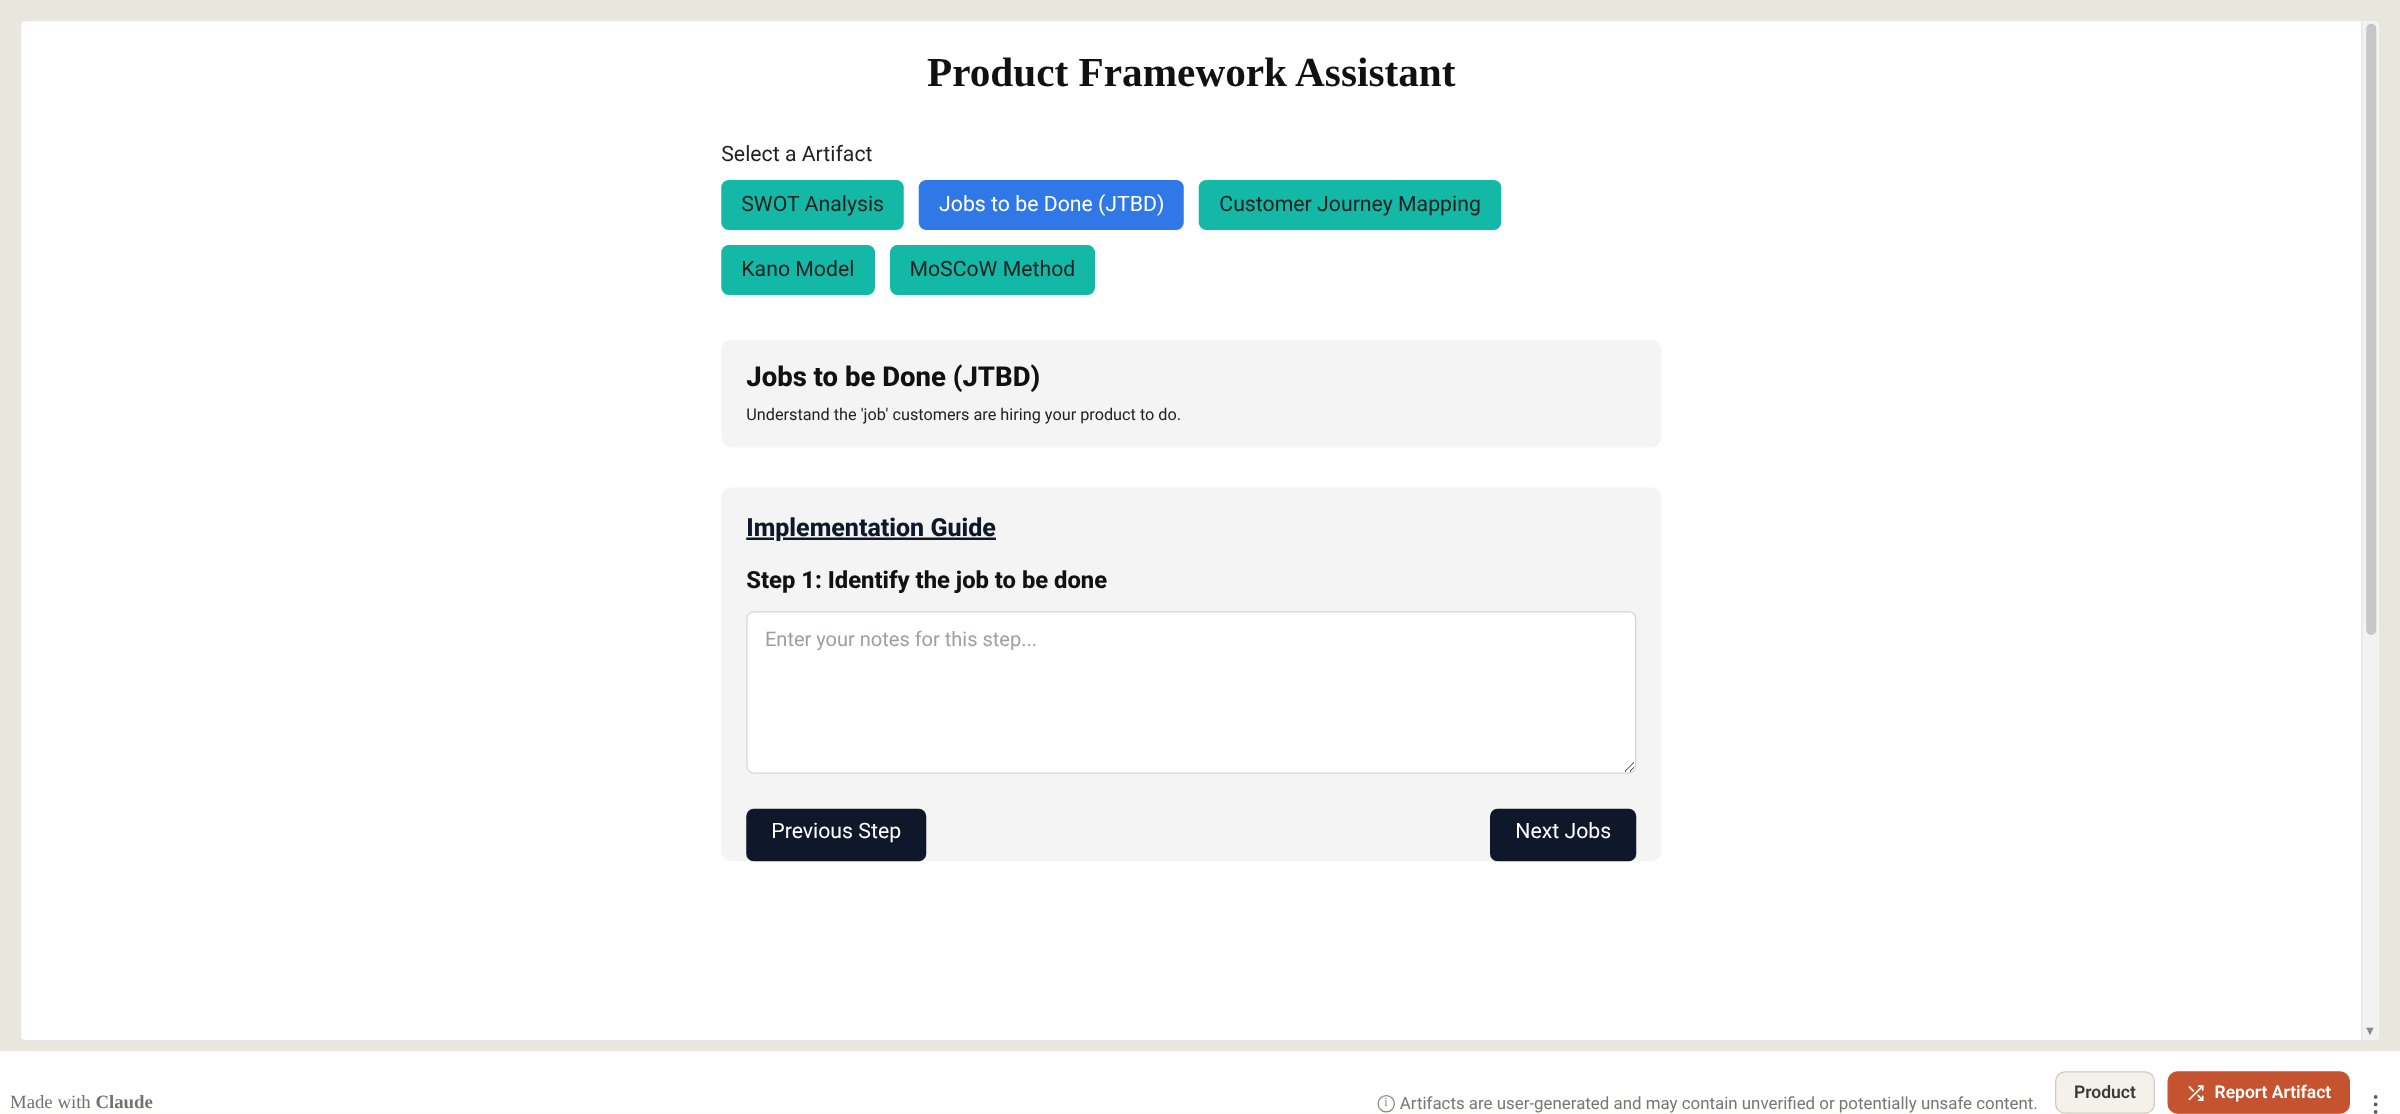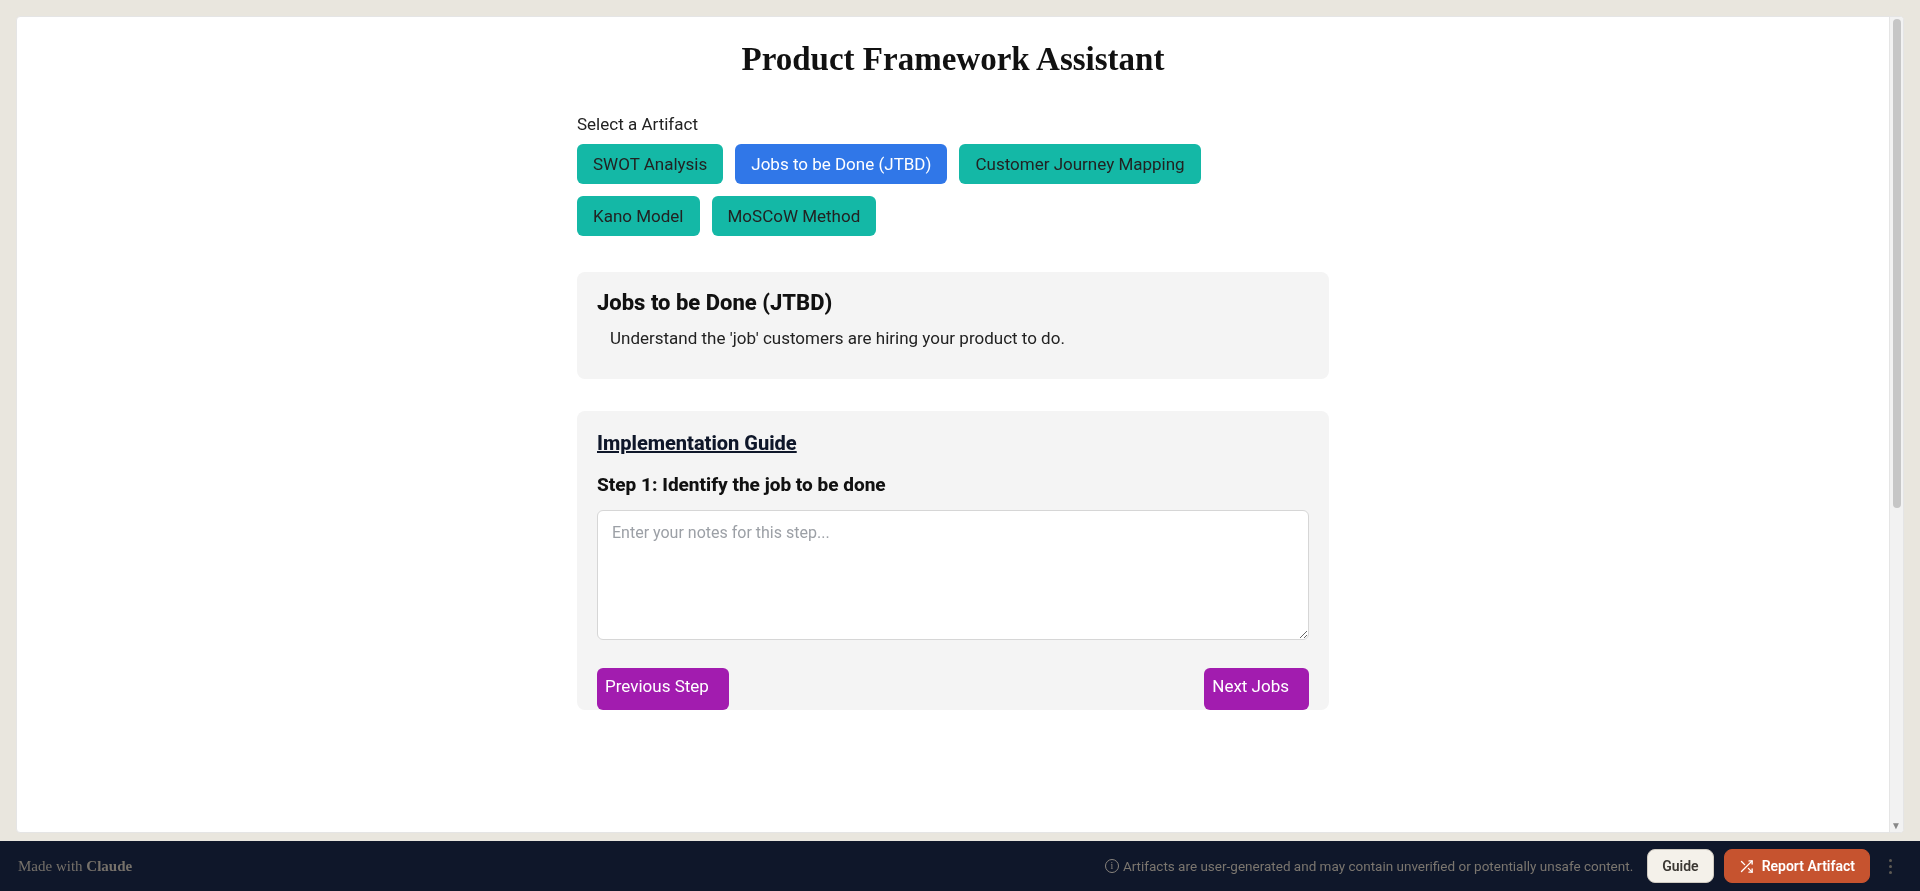--- a/index.html
+++ b/index.html
@@ -92,22 +92,22 @@
     padding:18px 20px;
     margin-bottom:32px;
   }
   .panel h2 {
     font-size:22px;
     font-weight:800;
     margin:0 0 10px 0;
     color:#111;
   }
   .panel p.desc {
-    margin:13px;
-    font-size:17px;
+    margin:0;
+    font-size:13px;
     color:#222;
   }
   .guide-panel {
     background:#f4f4f4;
     border-radius:8px;
     padding:20px 20px 0 20px;
   }
   .guide-panel h2 {
     font-size:20px;
     font-weight:800;
@@ -134,45 +134,45 @@
     background:#fff;
   }
   textarea.notes::placeholder { color:#9ca0a6; }
   .step-nav {
     display:flex;
     justify-content:space-between;
     margin-top:24px;
     padding-bottom:0;
   }
   .nav-btn {
-    background:#a21caf;
+    background:#0f172a;
     color:#fff;
     border:none;
     border-radius:6px;
-    padding:12px 20px 30px 8px; 
+    padding:12px 20px 30px 20px; 
     font-size:17px;
     font-family:inherit;
     cursor:pointer;
     position:relative;
     overflow:hidden;
     height:32px;
     line-height:1;
     display:flex; align-items:flex-start;
   }
   .nav-btn span { position:relative; top:-2px; }
 
   
   .footer {
     position:absolute;
     left:0; right:0; bottom:0;
     height:50px;
-    background:#0f172a;
+    background:#ffffff;
     display:flex;
-    align-items:center;
-    padding:0 18px;
+    align-items:flex-end;
+    padding:0 8px;
     font-size:13.5px;
     color:#6f6a63;
   }
   .made-with { font-family: Georgia, 'Times New Roman', serif; font-size:15px; color:#76716a;}
   .made-with .brand { font-weight:600; }
   .footer-spacer { flex:1; }
   .disclaimer-wrap { display:flex; align-items:center; gap:4px; margin-right:14px; color:#7b766f;}
   .info-icon {
     width:14px; height:14px; border:1.4px solid #8a857e; border-radius:50%;
     display:inline-flex; align-items:center; justify-content:center;
@@ -262,21 +262,21 @@
 <div class="footer">
   <div class="made-with">
     <span>Made with </span><span class="brand">Claude</span>
   </div>
   <div class="footer-spacer"></div>
   <div class="disclaimer-wrap">
     <span class="info-icon">i</span>
     <span>Artifacts are user-generated and may contain unverified or potentially unsafe content.</span>
   </div>
   <button class="footer-btn">
-    <span>Guide</span>
+    <span>Product</span>
   </button>
   <button class="remix-btn">
     <svg class="shuffle-icon" viewBox="0 0 24 24" fill="none" stroke="#ffffff" stroke-width="2.2" stroke-linecap="round" stroke-linejoin="round">
       <polyline points="16 3 21 3 21 8"></polyline>
       <line x1="4" y1="20" x2="21" y2="3"></line>
       <polyline points="21 16 21 21 16 21"></polyline>
       <line x1="15" y1="15" x2="21" y2="21"></line>
       <line x1="4" y1="4" x2="9" y2="9"></line>
     </svg>
     <span>Report Artifact</span>

